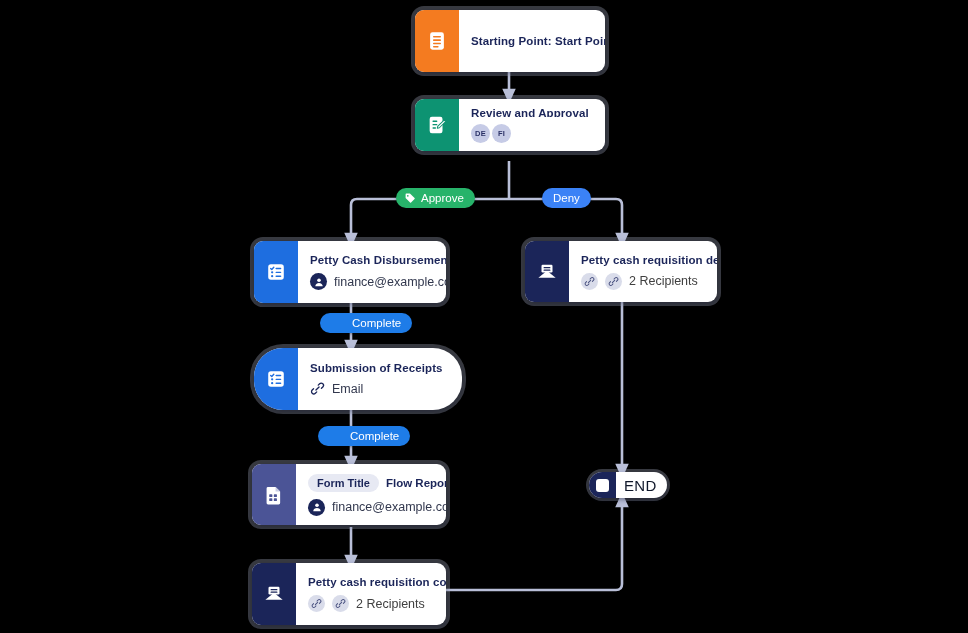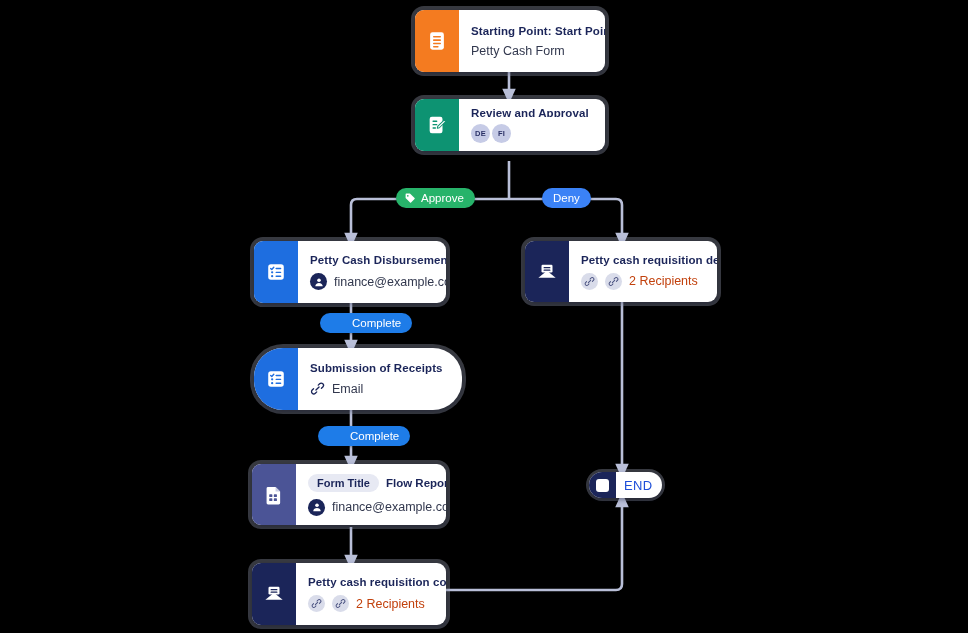--- a/index.html
+++ b/index.html
@@ -24,21 +24,21 @@
   .node .body{
     flex:1;display:flex;flex-direction:column;justify-content:center;
     padding:8px 12px 8px 12px;gap:7px;
   }
   .title{
     font-size:11.5px;font-weight:bold;color:#1b2559;letter-spacing:.1px;
     white-space:nowrap;overflow:hidden;text-overflow:ellipsis;
   }
   .subrow{display:flex;align-items:center;gap:7px;}
   .subtext{font-size:12.5px;color:#32384e;white-space:nowrap;}
-  .subtext.muted{color:#c2410c;}
+  .subtext.muted{color:#404040;}
 
   
   .ic-orange{background:#f47b20;}
   .ic-green{background:#0d9372;}
   .ic-blue{background:#1e6ee0;}
   .ic-navy{background:#1b2559;}
   .ic-slate{background:#4b5496;}
 
   .glyph{width:22px;height:22px;display:block;}
 
@@ -82,21 +82,21 @@
   .endnode{
     position:absolute;display:flex;align-items:center;
     background:#ffffff;border-radius:13px;overflow:hidden;
     box-shadow:0 2px 4px rgba(10,14,40,.4), 0 0 0 3px rgba(186,192,215,.30);
   }
   .endnode .sq-col{
     width:27px;height:26px;background:#1b2559;display:flex;align-items:center;justify-content:center;
   }
   .endnode .sq{width:13px;height:13px;border-radius:3px;background:#ffffff;}
   .endnode .etext{
-    padding:0 10px 0 8px;font-size:13px;color:#1d4ed8;font-weight:normal;letter-spacing:.3px;
+    padding:0 10px 0 8px;font-size:15px;color:#0f172a;font-weight:normal;letter-spacing:.3px;
   }
 </style>
 </head>
 <body>
 
 <div id="canvas">
 
   <svg class="edges" viewBox="0 0 968 633">
     <defs>
       <marker id="arw" markerWidth="7" markerHeight="7" refX="3.2" refY="3.2" orient="auto">
@@ -130,23 +130,20 @@
       <svg class="glyph" viewBox="0 0 24 24" fill="none">
         <rect x="4.5" y="2.5" width="15" height="19" rx="2.6" fill="#ffffff"></rect>
         <rect x="7.6" y="6.6" width="8.8" height="1.7" rx="0.85" fill="#f47b20"></rect>
         <rect x="7.6" y="10.2" width="8.8" height="1.7" rx="0.85" fill="#f47b20"></rect>
         <rect x="7.6" y="13.8" width="8.8" height="1.7" rx="0.85" fill="#f47b20"></rect>
         <rect x="7.6" y="17.4" width="6.2" height="1.7" rx="0.85" fill="#f47b20"></rect>
       </svg>
     </div>
     <div class="body">
       <div class="title">Starting Point: Start Point: Re...</div>
-      <div class="subrow">
-        <span class="subtext">Petty Cash Form</span>
-      </div>
     </div>
   </div>
 
   <div class="node" style="left:415px;top:99px;width:190px;height:52px;">
     <div class="icon-col ic-green">
       <svg class="glyph" viewBox="0 0 24 24" fill="none">
         <rect x="4" y="3" width="14" height="18" rx="2.4" fill="#ffffff"></rect>
         <rect x="7" y="7.2" width="5.4" height="1.6" rx="0.8" fill="#0d9372"></rect>
         <rect x="7" y="10.8" width="5.4" height="1.6" rx="0.8" fill="#0d9372"></rect>
         <rect x="7" y="14.4" width="4" height="1.6" rx="0.8" fill="#0d9372"></rect>

